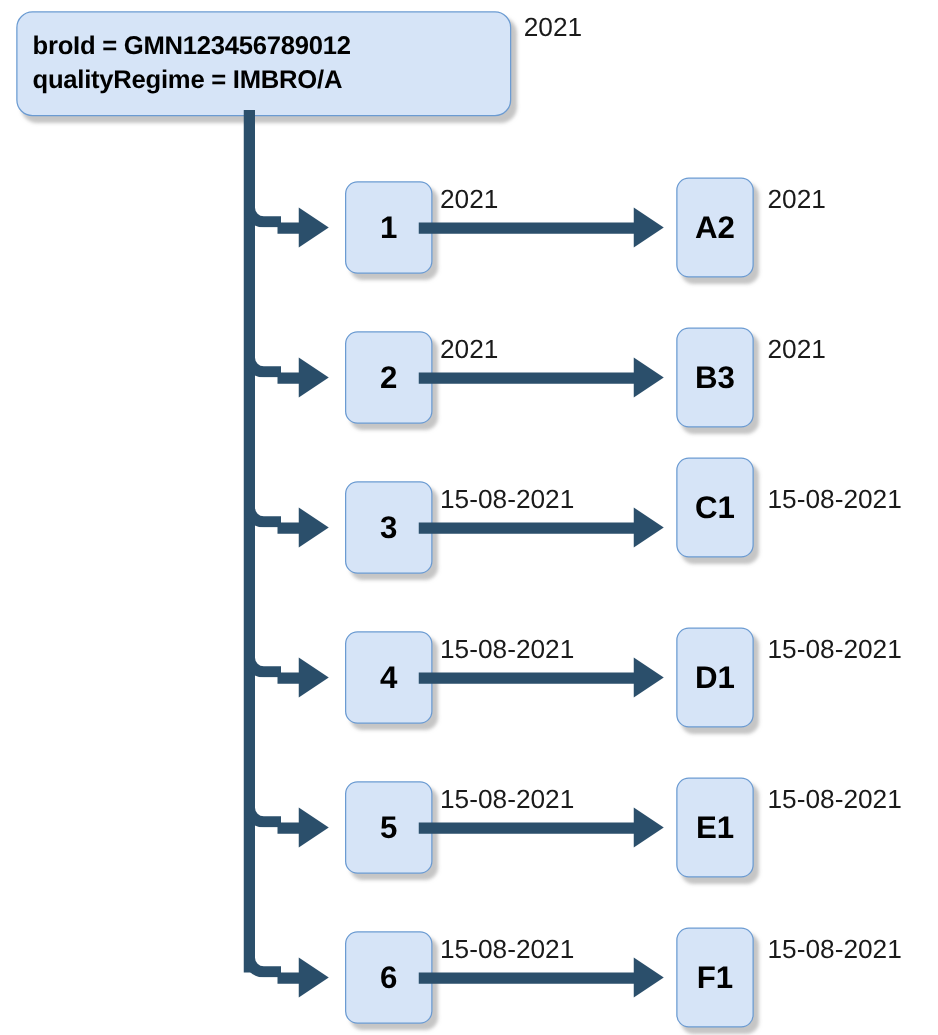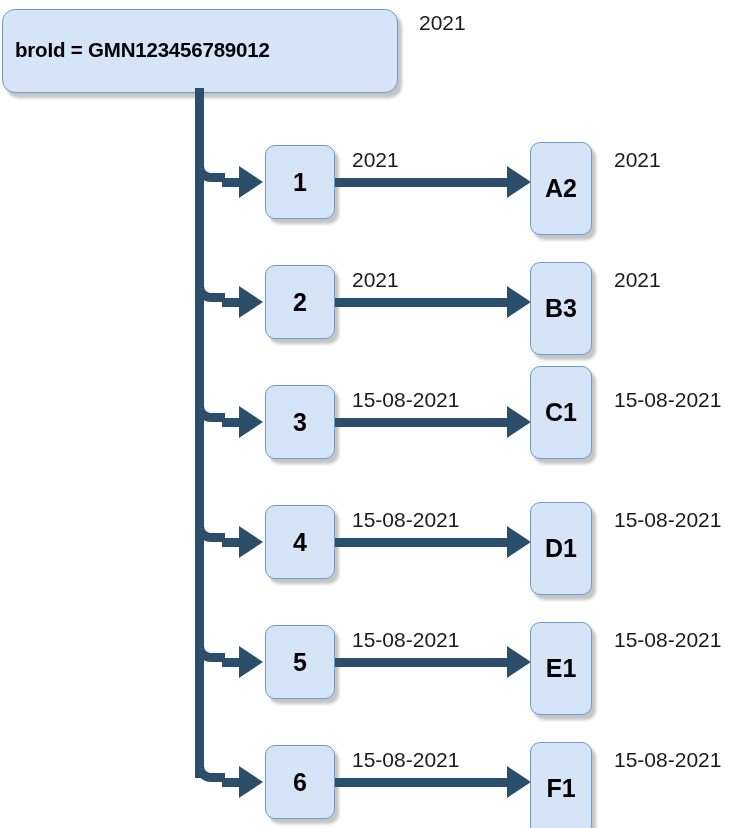--- a/index.html
+++ b/index.html
@@ -25,20 +25,21 @@
     position: absolute;
     background: #d6e4f7;
     border: 1.6px solid #6b9bd2;
     border-radius: 10px;
     box-shadow: 4px 5px 3px rgba(150,150,150,0.55);
     display: flex;
     align-items: center;
     justify-content: center;
     color: #000000;
     font-weight: bold;
+    margin-left: 11px;
   }
 
   
   #header-node {
     left: 2px;
     top: 9px;
     width: 396px;
     height: 84px;
     border-radius: 13px;
     padding: 6px 12px 8px 12px;
@@ -53,21 +54,21 @@
 
   
   .node-left {
     width: 70px;
     height: 74px;
     font-size: 25px;
   }
   
   .node-right {
     width: 62px;
-    height: 93px;
+    height: 80px;
     font-size: 25px;
   }
 
   
   .trunk {
     position: absolute;
     left: 195px;
     top: 88px;
     width: 9px;
     height: 690px;
@@ -116,20 +117,21 @@
     font-weight: normal;
   }
 </style>
 </head>
 <body>
 
 <div id="canvas">
 
   <div class="node" id="header-node">
     <span class="hline">broId = GMN123456789012</span>
+    <span class="hline">qualityRegime = IMBRO/A</span>
   </div>
   <div class="side-label" id="header-side-label" style="left:419px; top:11px;">2021</div>
 
   <div class="trunk"></div>
 
   <div id="rows-container">
       <div class="elbow" style="left: 195px; top: 152px;"></div>
       <div class="branch-stem" style="left: 222px; top: 178px; width: 20px;"></div>
       <div class="arrow-head" style="left: 239px; top: 166px;"></div>
       <div class="node node-left" style="left: 265px; top: 145px;">

